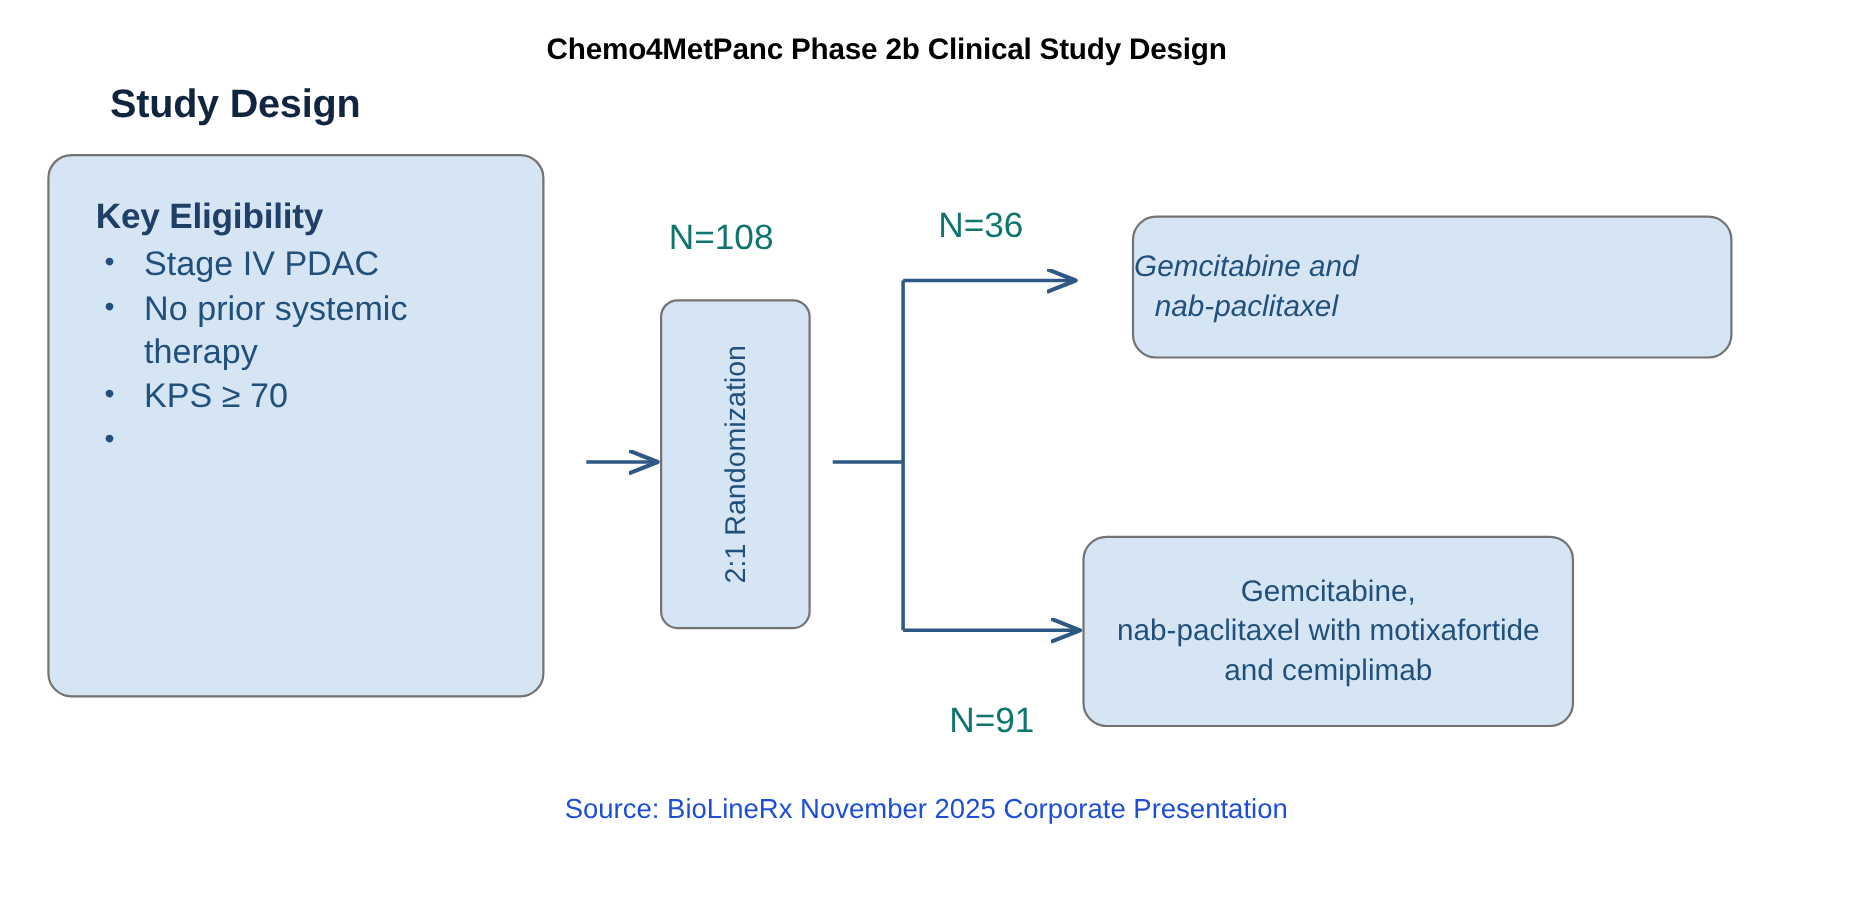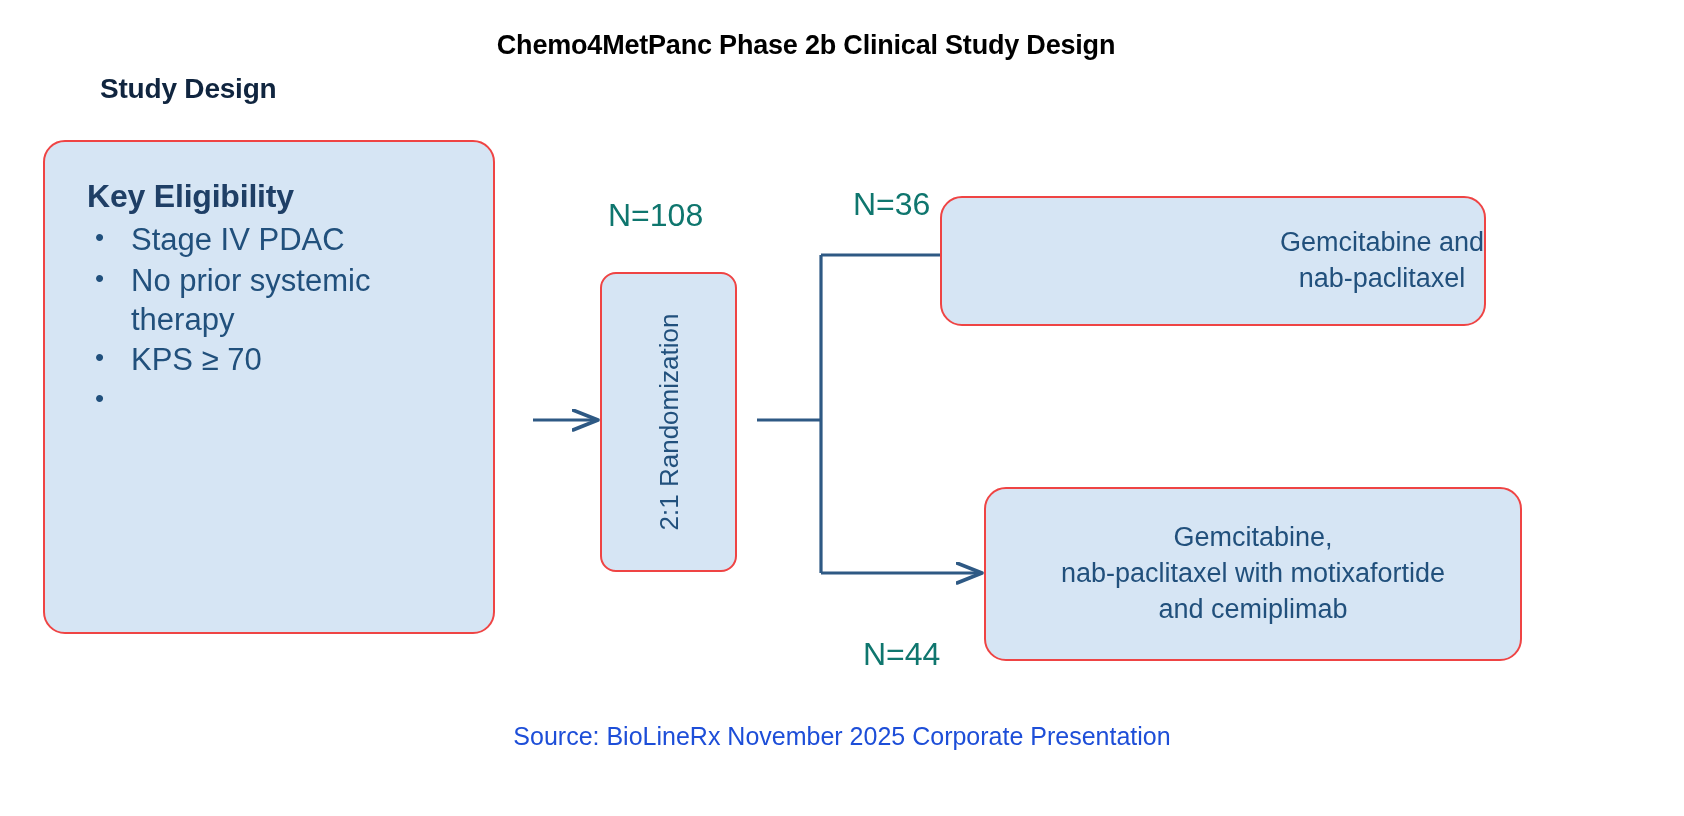--- a/index.html
+++ b/index.html
@@ -29,21 +29,21 @@
     font-size: 27px;
     font-weight: bold;
     color: #000000;
     letter-spacing: -0.2px;
     white-space: nowrap;
   }
   #study-design-heading {
     position: absolute;
     left: 100px;
     top: 73px;
-    font-size: 28px;
+    font-size: 36px;
     font-weight: bold;
     color: #10253f;
     letter-spacing: -0.2px;
     white-space: nowrap;
   }
   #source-note {
     position: absolute;
     left: 0;
     top: 722px;
     width: 1684px;
@@ -52,21 +52,21 @@
     font-weight: normal;
     color: #1d4ed8;
     white-space: nowrap;
   }
 
   
   .flow-box {
     position: absolute;
     box-sizing: border-box;
     background: #d6e5f4;
-    border: 2px solid #ef4444;
+    border: 2px solid #737373;
     border-radius: 22px;
     color: #1f4e79;
   }
 
   
   #eligibility-box {
     left: 43px;
     top: 140px;
     width: 452px;
     height: 494px;
@@ -115,32 +115,33 @@
     top: 50%;
     transform: translate(-50%, -50%) rotate(-90deg);
     transform-origin: center center;
     white-space: nowrap;
     font-size: 26px;
     color: #21507c;
   }
 
   
   #arm-control-box {
-    left: 940px;
+    left: 1029px;
     top: 196px;
     width: 546px;
     height: 130px;
     display: flex;
     align-items: center;
-    justify-content: flex-end;
+    justify-content: flex-start;
+    font-style: italic;
   }
   #arm-experimental-box {
     left: 984px;
     top: 487px;
-    width: 538px;
+    width: 447px;
     height: 174px;
     display: flex;
     align-items: center;
     justify-content: center;
   }
   .arm-label {
     text-align: center;
     font-size: 27px;
     line-height: 1.33;
     color: #21507c;
@@ -209,21 +210,21 @@
         <span>KPS ≥ 70</span>
       </li>
       <li>
         <span class="bullet-glyph">•</span>
       </li>
     </ul>
   </div>
 
   <div class="n-label" id="n-total-label">N=108</div>
   <div class="n-label" id="n-control-label">N=36</div>
-  <div class="n-label" id="n-experimental-label">N=44</div>
+  <div class="n-label" id="n-experimental-label">N=91</div>
 
   <div class="flow-box" id="randomization-box">
     <div id="randomization-label">2:1 Randomization</div>
   </div>
 
   <div class="flow-box" id="arm-control-box">
     <div class="arm-label">
       <div>Gemcitabine and</div>
       <div>nab-paclitaxel</div>
     </div>

